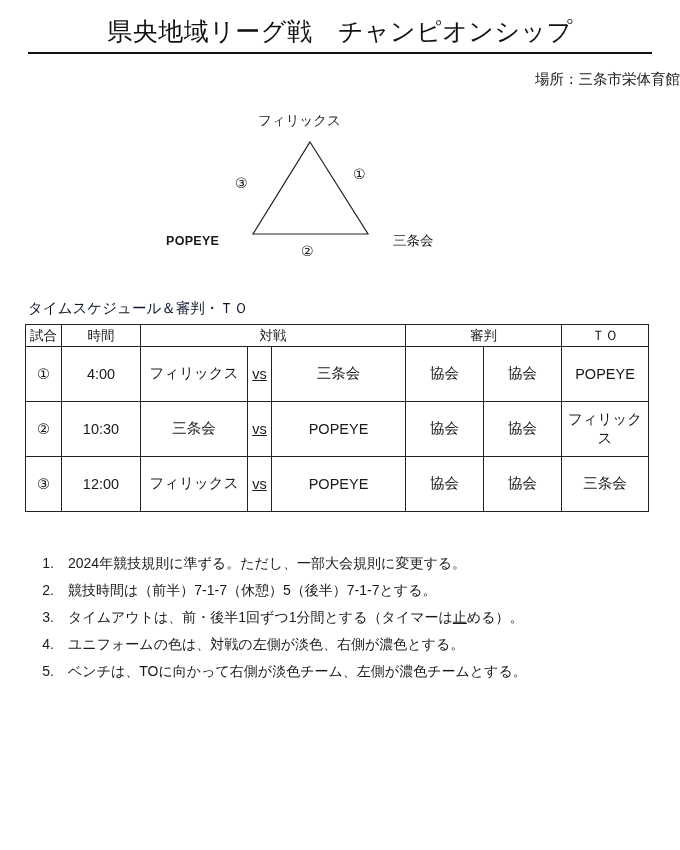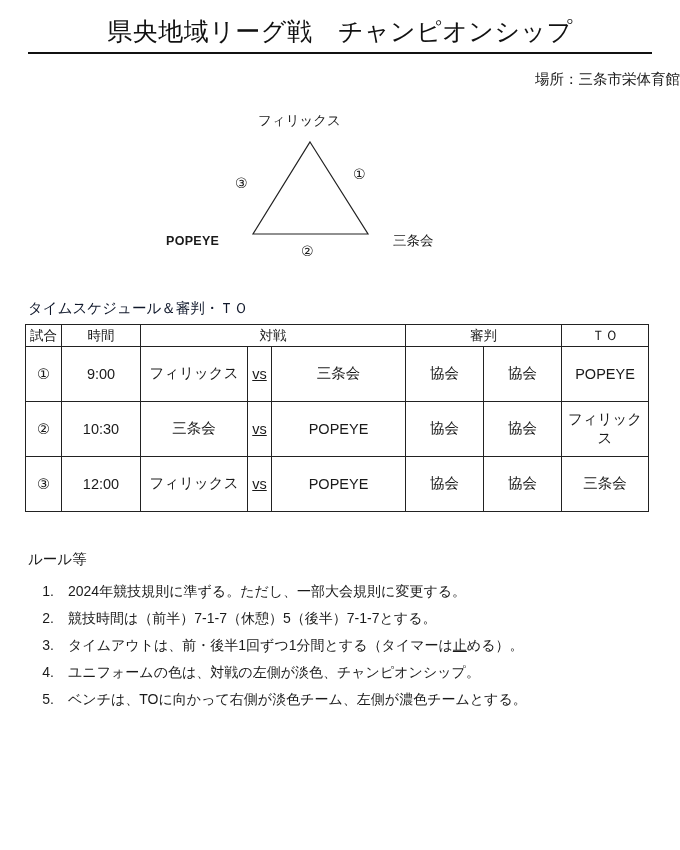--- a/index.html
+++ b/index.html
@@ -175,21 +175,21 @@
         <th>試合</th>
         <th>時間</th>
         <th colspan="3">対戦</th>
         <th colspan="2">審判</th>
         <th>ＴＯ</th>
       </tr>
     </thead>
     <tbody>
       <tr>
         <td>①</td>
-        <td class="c-time">9:00</td>
+        <td class="c-time">4:00</td>
         <td>フィリックス</td>
         <td class="c-vs">vs</td>
         <td>三条会</td>
         <td>協会</td>
         <td>協会</td>
         <td>POPEYE</td>
       </tr>
       <tr>
         <td>②</td>
         <td class="c-time">10:30</td>
@@ -208,39 +208,38 @@
         <td>POPEYE</td>
         <td>協会</td>
         <td>協会</td>
         <td>三条会</td>
       </tr>
     </tbody>
   </table>
 </div>
 
 <div class="rules">
-  <div class="rules-heading">ルール等</div>
 
   <div class="rule-row">
     <span class="rule-num">1.</span>
     <span class="rule-text">2024年競技規則に準ずる。ただし、一部大会規則に変更する。</span>
   </div>
 
   <div class="rule-row">
     <span class="rule-num">2.</span>
     <span class="rule-text">競技時間は（前半）7-1-7（休憩）5（後半）7-1-7とする。</span>
   </div>
 
   <div class="rule-row">
     <span class="rule-num">3.</span>
     <span class="rule-text">タイムアウトは、前・後半1回ずつ1分間とする（タイマーは<u>止</u>める）。</span>
   </div>
 
   <div class="rule-row">
     <span class="rule-num">4.</span>
-    <span class="rule-text">ユニフォームの色は、対戦の左側が淡色、チャンピオンシップ。</span>
+    <span class="rule-text">ユニフォームの色は、対戦の左側が淡色、右側が濃色とする。</span>
   </div>
 
   <div class="rule-row">
     <span class="rule-num">5.</span>
     <span class="rule-text">ベンチは、TOに向かって右側が淡色チーム、左側が濃色チームとする。</span>
   </div>
 </div>
 
 </body></html>

